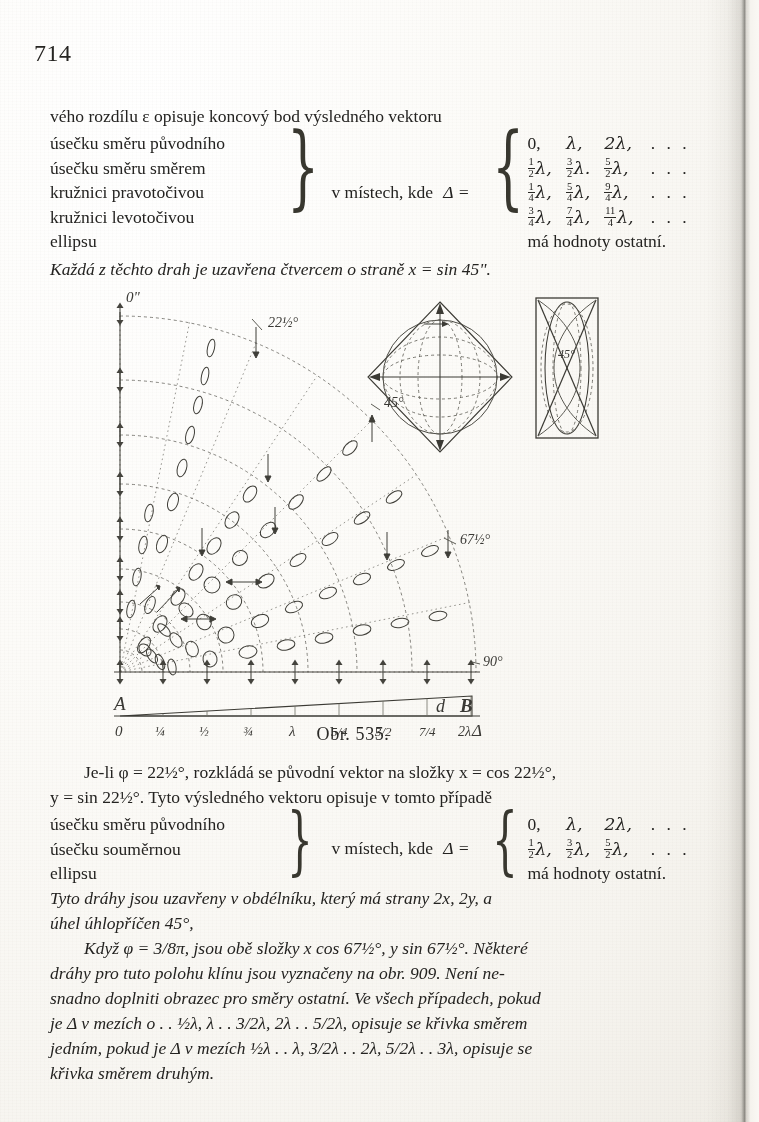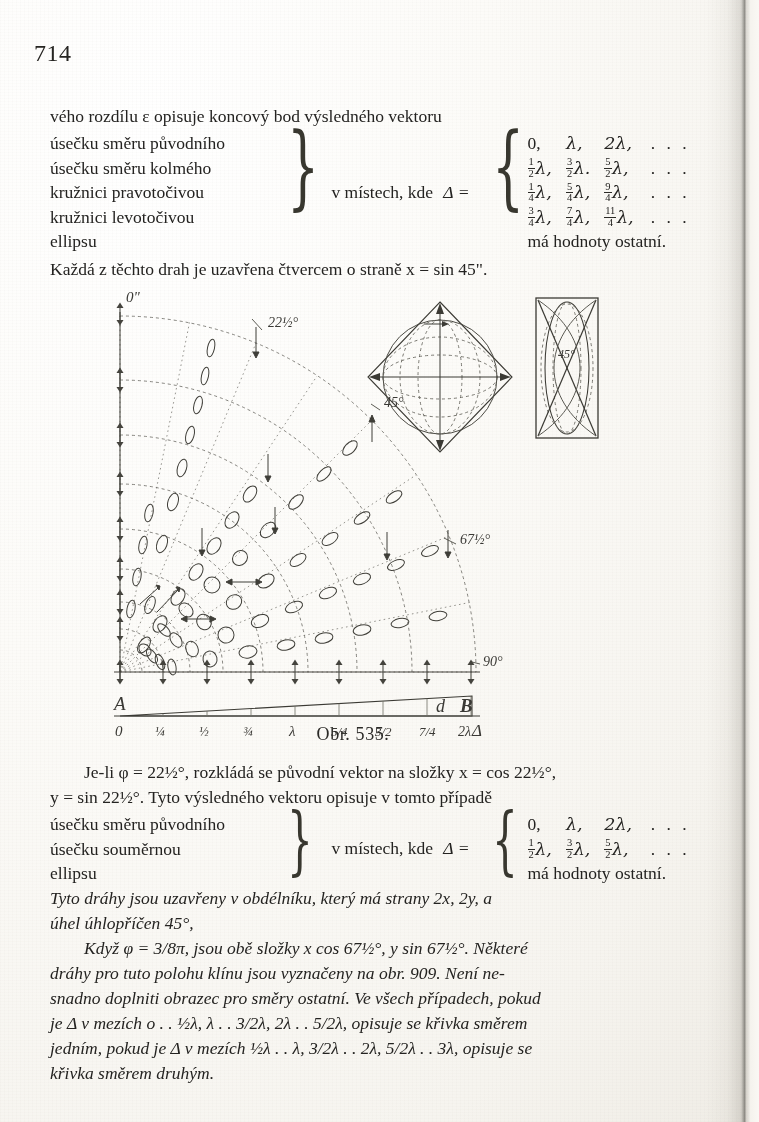--- a/index.html
+++ b/index.html
@@ -102,21 +102,21 @@
 <div class="content">
 
   <div class="folio">714</div>
 
   <div class="textblock tb-1">
     <div class="line">vého rozdílu ε opisuje koncový bod výsledného vektoru</div>
 
     <div class="bracerow" style="margin-top:2px;">
       <div class="leftlist">
         <div>úsečku směru původního</div>
-        <div>úsečku směru kolmého</div>
+        <div>úsečku směru směrem</div>
         <div>kružnici pravotočivou</div>
         <div>kružnici levotočivou</div>
         <div>ellipsu</div>
       </div>
 
       <div class="bigbrace b5">}</div>
 
       <div class="midtext">
         <span>v místech, kde</span>
         <span class="it" style="padding-left:6px;">Δ =</span>
@@ -146,21 +146,21 @@
         <div>
           <span style="display:inline-block;width:34px;"><span class="frac"><span class="n">3</span><span class="d">4</span></span><span class="lam">λ,</span></span>
           <span style="display:inline-block;width:34px;"><span class="frac"><span class="n">7</span><span class="d">4</span></span><span class="lam">λ,</span></span>
           <span style="display:inline-block;width:42px;"><span class="frac"><span class="n">11</span><span class="d">4</span></span><span class="lam">λ,</span></span>
           <span class="dots">. . .</span>
         </div>
         <div>má hodnoty ostatní.</div>
       </div>
     </div>
 
-    <div class="line" style="margin-top:3px;">Každá z těchto drah je uzavřena čtvercem o straně x = sin 45".</div>
+    <div class="line" style="margin-top:3px;font-style:italic;">Každá z těchto drah je uzavřena čtvercem o straně x = sin 45".</div>
   </div>
 
   <div class="figure">
     <svg width="600" height="480" viewBox="0 0 600 480">
       <defs>
         <g id="ellipseGlyph"></g>
       </defs>
 
       <g stroke="#6b6a63" fill="none" stroke-width="0.7">
 

